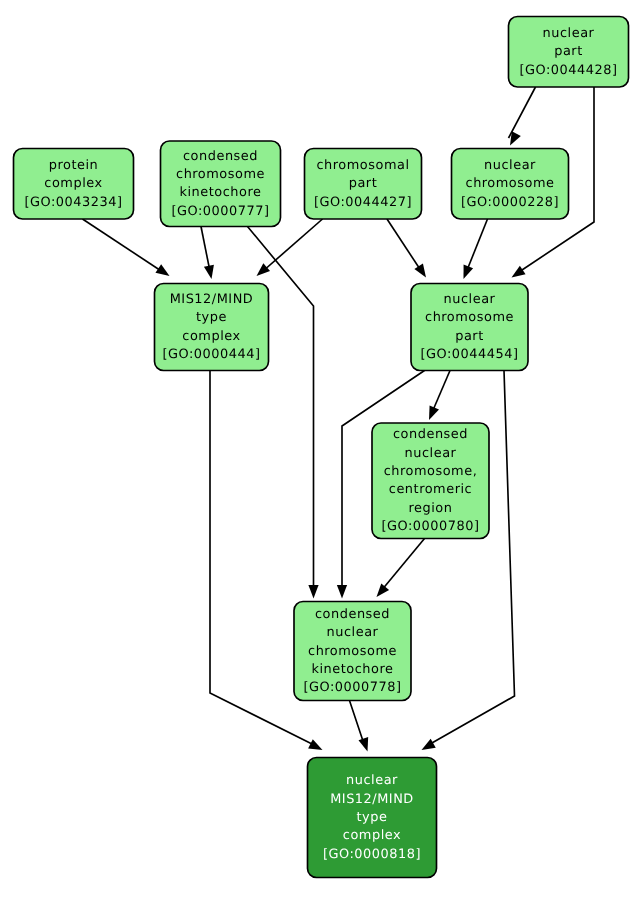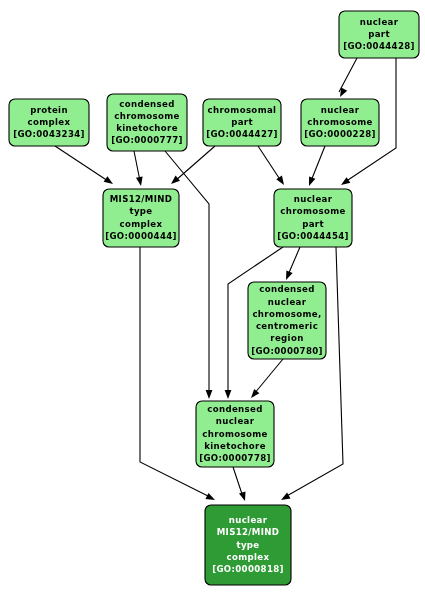--- a/index.html
+++ b/index.html
@@ -7,21 +7,20 @@
     padding: 0;
     background: #ffffff;
   }
   #graph-root {
     position: relative;
     width: 425px;
     height: 598px;
     background: #ffffff;
     font-family: "DejaVu Sans", sans-serif;
     overflow: hidden;
-    font-weight: bold;
   }
   svg#go-dag {
     display: block;
     width: 425px;
     height: 598px;
   }
   .go-node-rect {
     stroke: #000000;
     stroke-width: 1.1;
   }

